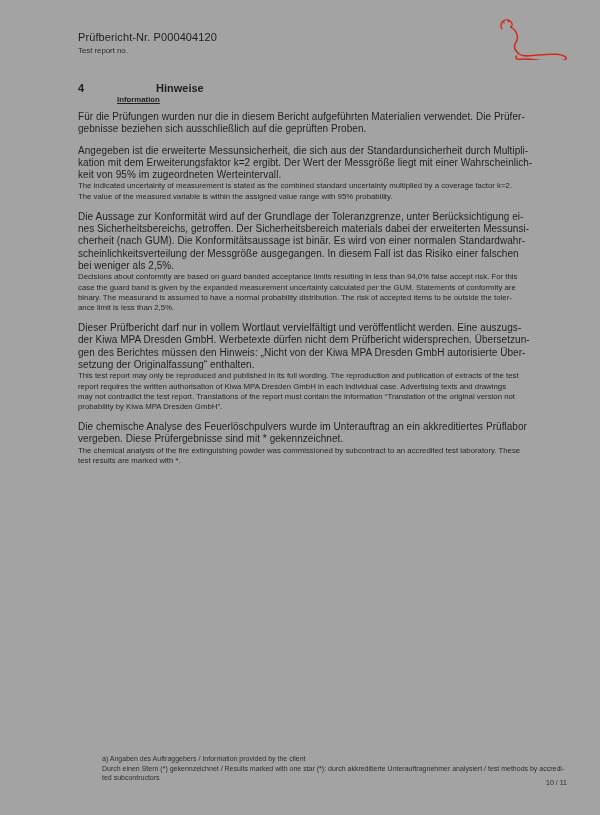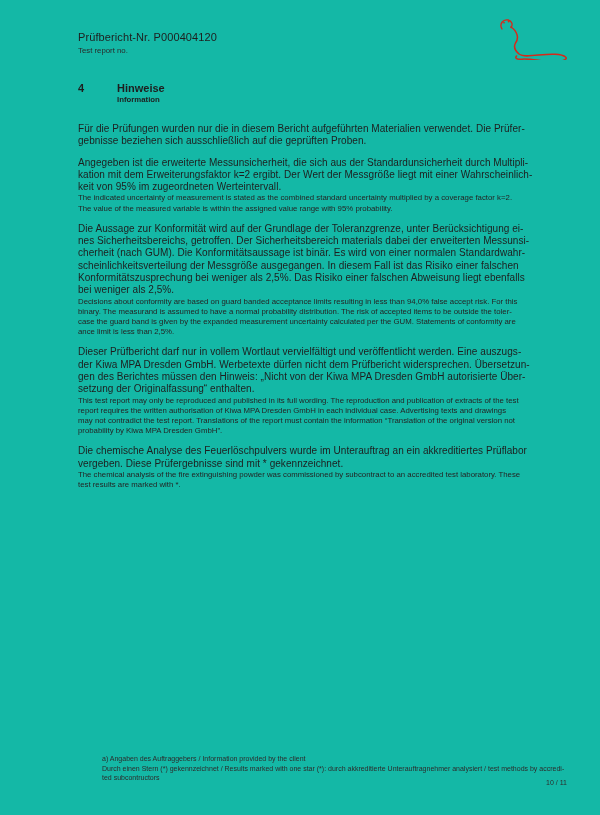--- a/index.html
+++ b/index.html
@@ -1,32 +1,32 @@
 <!DOCTYPE html>
 <html><head>
 <meta charset="utf-8">
 <style>
   html,body{margin:0;padding:0;}
   .page{
     position:relative;
     width:600px;height:815px;
-    background:#14b8a6;
+    background:#a3a3a3;
     font-family:"Liberation Sans", sans-serif;
     color:#1e1e1e;
     overflow:hidden;
   }
   .header{position:absolute;left:78px;top:31px;}
   .report-no{font-size:11px;letter-spacing:.1px;}
   .report-no-en{font-size:7.8px;margin-top:3px;color:#2a2a2a;}
   .logo{position:absolute;left:496px;top:14px;width:78px;height:46px;}
   .section{position:absolute;left:78px;top:82px;display:flex;}
   .section-num{font-weight:bold;font-size:11px;width:39px;}
-  .section-title{font-weight:bold;font-size:11px;}
-  .section-sub{font-weight:bold;font-size:7.8px;margin-top:1px;}
-  .content{position:absolute;left:78px;top:123px;width:484px;}
+  .section-title{font-weight:bold;font-size:11px;margin-left:39px;}
+  .section-sub{font-weight:bold;font-size:7.8px;margin-top:1px;text-decoration:underline;}
+  .content{position:absolute;left:78px;top:111px;width:484px;}
   .para{margin-bottom:9px;}
   .de-line{font-size:10px;line-height:12.3px;white-space:nowrap;letter-spacing:.05px;}
   .en-line{font-size:7.8px;line-height:10.2px;white-space:nowrap;color:#242424;}
   .footer{position:absolute;left:102px;top:754px;width:475px;}
   .footer-line{font-size:7px;line-height:9.6px;color:#2c2c2c;}
   .page-number{position:absolute;right:33px;top:779px;font-size:7px;color:#2c2c2c;}
 </style>
 </head>
 <body>
 
@@ -65,25 +65,24 @@
       <div class="de-line">keit von 95% im zugeordneten Werteintervall.</div>
       <div class="en-line">The indicated uncertainty of measurement is stated as the combined standard uncertainty multiplied by a coverage factor k=2.</div>
       <div class="en-line">The value of the measured variable is within the assigned value range with 95% probability.</div>
     </div>
 
     <div class="para">
       <div class="de-line">Die Aussage zur Konformität wird auf der Grundlage der Toleranzgrenze, unter Berücksichtigung ei-</div>
       <div class="de-line">nes Sicherheitsbereichs, getroffen. Der Sicherheitsbereich materials dabei der erweiterten Messunsi-</div>
       <div class="de-line">cherheit (nach GUM). Die Konformitätsaussage ist binär. Es wird von einer normalen Standardwahr-</div>
       <div class="de-line">scheinlichkeitsverteilung der Messgröße ausgegangen. In diesem Fall ist das Risiko einer falschen</div>
-      <div class="de-line">Konformitätszusprechung bei weniger als 2,5%. Das Risiko einer falschen Abweisung liegt ebenfalls</div>
       <div class="de-line">bei weniger als 2,5%.</div>
       <div class="en-line">Decisions about conformity are based on guard banded acceptance limits resulting in less than 94,0% false accept risk. For this</div>
+      <div class="en-line">case the guard band is given by the expanded measurement uncertainty calculated per the GUM. Statements of conformity are</div>
       <div class="en-line">binary. The measurand is assumed to have a normal probability distribution. The risk of accepted items to be outside the toler-</div>
-      <div class="en-line">case the guard band is given by the expanded measurement uncertainty calculated per the GUM. Statements of conformity are</div>
       <div class="en-line">ance limit is less than 2,5%.</div>
     </div>
 
     <div class="para">
       <div class="de-line">Dieser Prüfbericht darf nur in vollem Wortlaut vervielfältigt und veröffentlicht werden. Eine auszugs-</div>
       <div class="de-line">der Kiwa MPA Dresden GmbH. Werbetexte dürfen nicht dem Prüfbericht widersprechen. Übersetzun-</div>
       <div class="de-line">gen des Berichtes müssen den Hinweis: „Nicht von der Kiwa MPA Dresden GmbH autorisierte Über-</div>
       <div class="de-line">setzung der Originalfassung“ enthalten.</div>
       <div class="en-line">This test report may only be reproduced and published in its full wording. The reproduction and publication of extracts of the test</div>
       <div class="en-line">report requires the written authorisation of Kiwa MPA Dresden GmbH in each individual case. Advertising texts and drawings</div>

